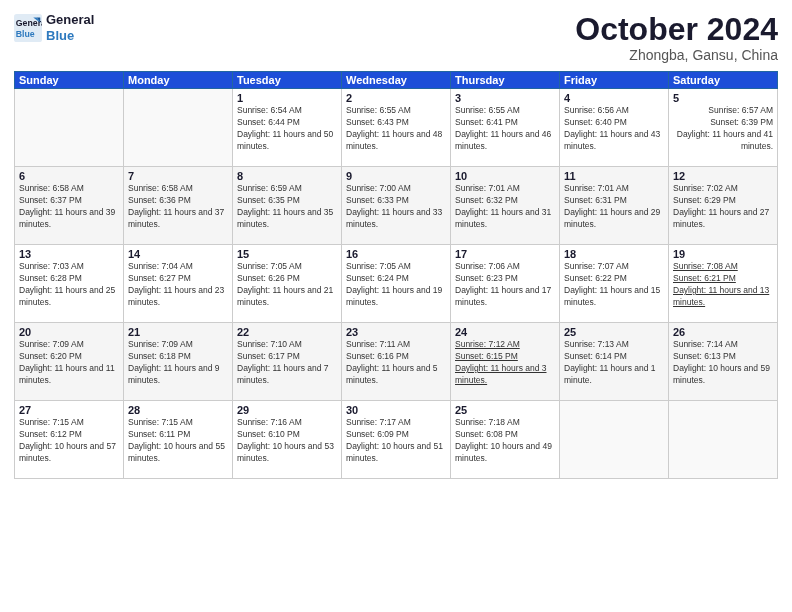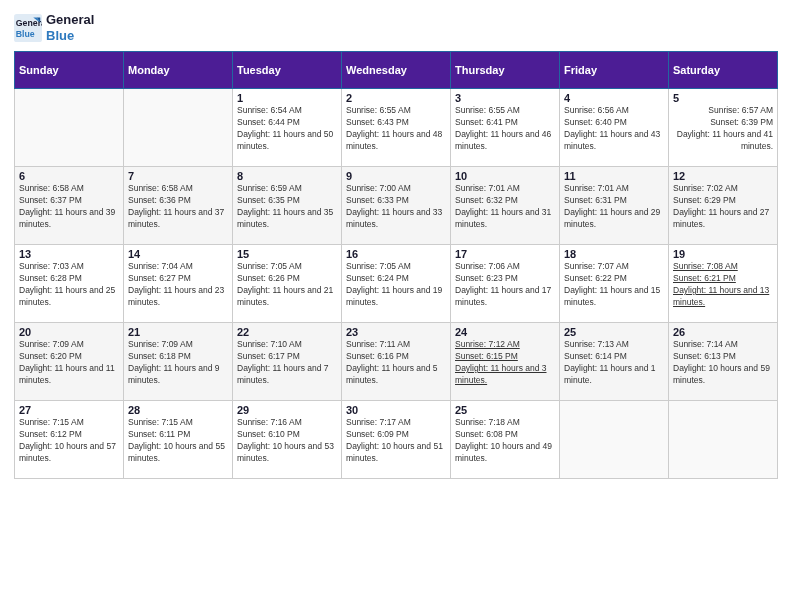--- a/index.html
+++ b/index.html
@@ -42,25 +42,25 @@
     .location {
       font-size: 14px;
       color: #555;
     }
     table {
       width: 100%;
       border-collapse: collapse;
       table-layout: fixed;
     }
     thead tr th {
-      background-color: #4c1d95;
+      background-color: #1d4ed8;
       color: #fff;
       font-size: 11px;
       font-weight: bold;
-      padding: 12px 4px;
+      padding: 2px 4px;
       text-align: left;
       border: 1px solid #2266a0;
     }
     tbody tr td {
       border: 1px solid #ccc;
       vertical-align: top;
       padding: 3px 4px;
       font-size: 9px;
       color: #222;
       height: 78px;
@@ -97,20 +97,24 @@
         <text x="2" y="26" font-size="10" font-weight="bold" fill="#2e7abf">Blue</text>
         <polygon points="22,4 30,10 26,4" fill="#2e7abf"></polygon>
         <polygon points="26,4 30,10 30,4" fill="#1a5a9a"></polygon>
       </svg>
       <div>
         <div style="font-size:13px;font-weight:bold;color:#1a1a2e;line-height:1.2;">General</div>
         <div style="font-size:13px;font-weight:bold;color:#2e7abf;line-height:1.2;">Blue</div>
       </div>
 
     </div>
+    <div class="title-block">
+      <div class="month-title">October 2024</div>
+      <div class="location">Zhongba, Gansu, China</div>
+    </div>
   </div>
 
   <table>
     <thead>
       <tr>
       <th>Sunday</th>
           <th>Monday</th>
           <th>Tuesday</th>
           <th>Wednesday</th>
           <th>Thursday</th>

